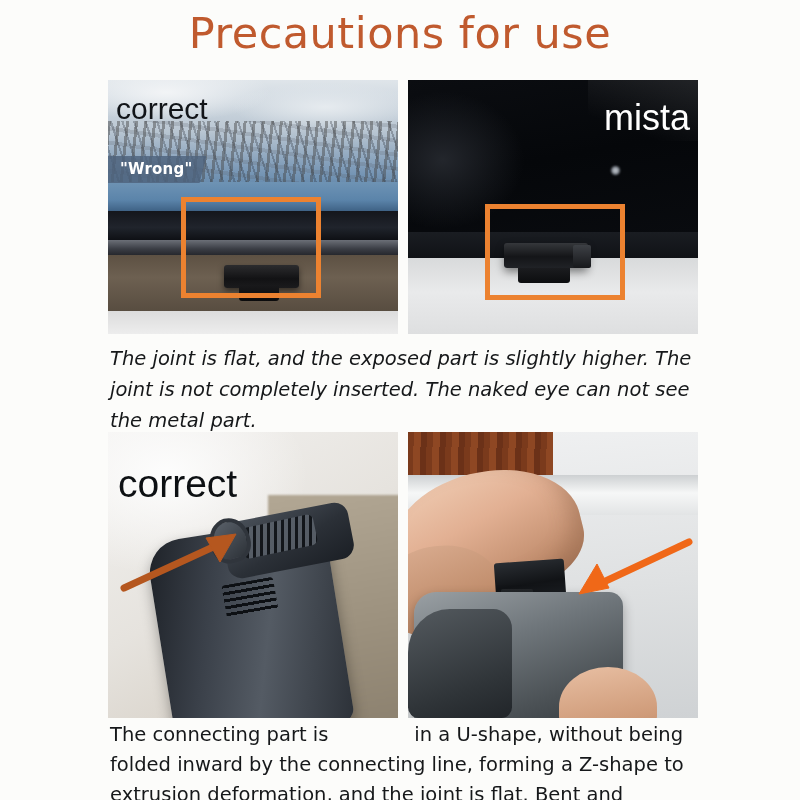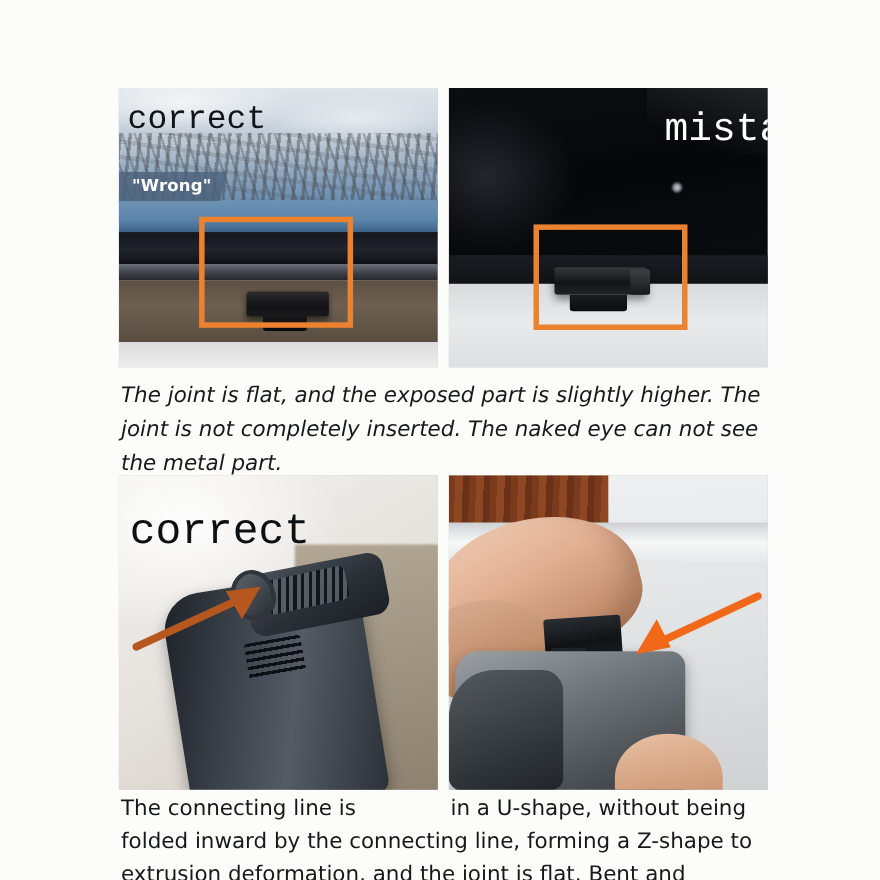--- a/index.html
+++ b/index.html
@@ -233,21 +233,21 @@
   }
   .p-br .finger-b {
     position: absolute; left: 52%; bottom: -10%; width: 34%; height: 28%;
     border-radius: 50% 50% 40% 40%;
     background: linear-gradient(170deg, #e8bfa3 0%, #cf9b79 65%, #b37f60 100%);
   }
 
   
   .lbl {
     position: absolute;
-    font-family: Liberation Mono, monospace;
+    font-family: Liberation Sans, sans-serif;
     font-weight: 400;
     white-space: nowrap;
     z-index: 6;
   }
   .lbl-correct-top {
     left: 116px; top: 92px;
     font-size: 30px;
     color: #111418;
   }
   .lbl-mistake-top {
@@ -323,20 +323,21 @@
     font-size: 19.5px;
     line-height: 30px;
   }
   .cap-gap { display: inline-block; width: 86px; }
 </style>
 </head>
 <body>
 
 <div class="page">
 
+  <div class="title">Precautions for use</div>
 
   <div class="panel p-tl">
     <div class="sky"></div>
     <div class="grit"></div>
     <div class="water"></div>
     <div class="bezel-top"></div>
     <div class="bezel-mid"></div>
     <div class="deck"></div>
     <div class="plug"></div>
     <div class="plug-tail"></div>
@@ -393,16 +394,16 @@
     <div class="finger-b"></div>
   </div>
   <svg class="arrow-svg arrow-br" width="120" height="62" viewBox="0 0 120 62">
     <g stroke="#f06818" fill="#f06818">
       <line x1="116" y1="4" x2="22" y2="48" stroke-width="7" stroke-linecap="round"></line>
       <polygon points="6,56 36,50 24,26"></polygon>
     </g>
   </svg>
 
   <div class="caption cap-bot">
-    <span>The connecting line is</span><span class="cap-gap"></span><span>in a U-shape, without being folded inward by the connecting line, forming a Z-shape to extrusion deformation, and the joint is flat. Bent and squeezed, the joint is not inserted</span>
+    <span>The connecting part is</span><span class="cap-gap"></span><span>in a U-shape, without being folded inward by the connecting line, forming a Z-shape to extrusion deformation, and the joint is flat. Bent and squeezed, the joint is not inserted</span>
   </div>
 
 </div>
 
 </body></html>

